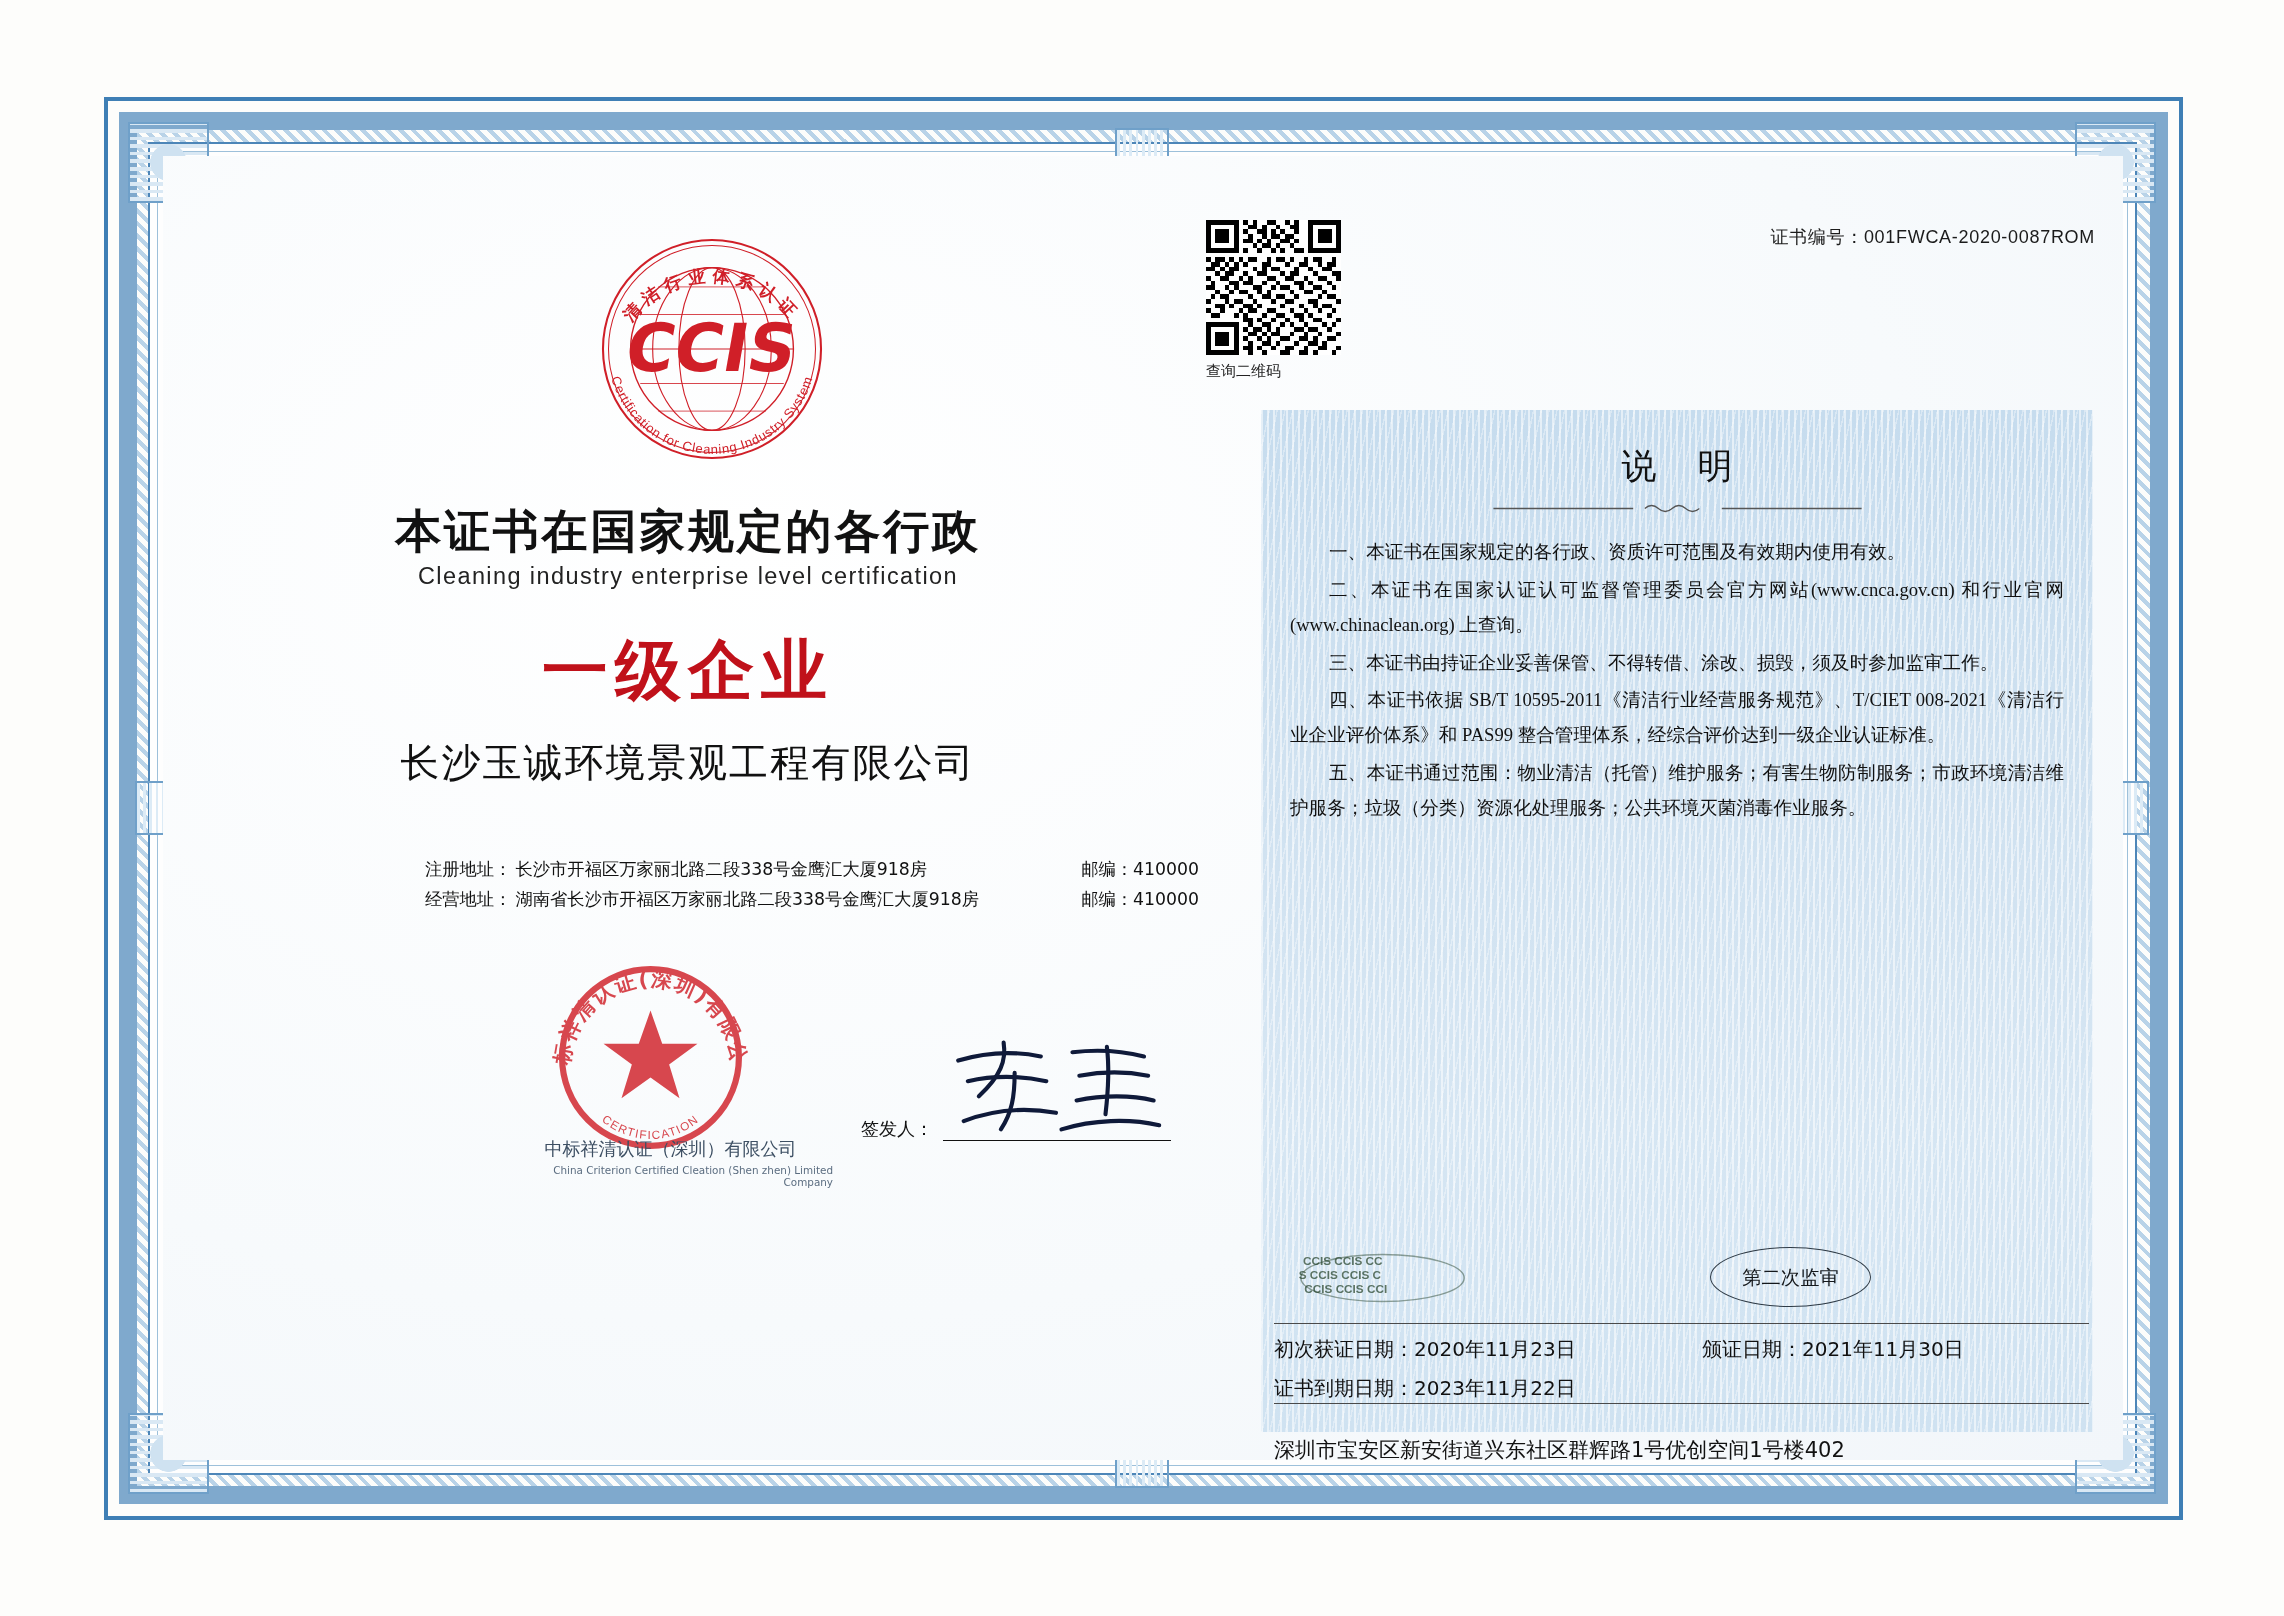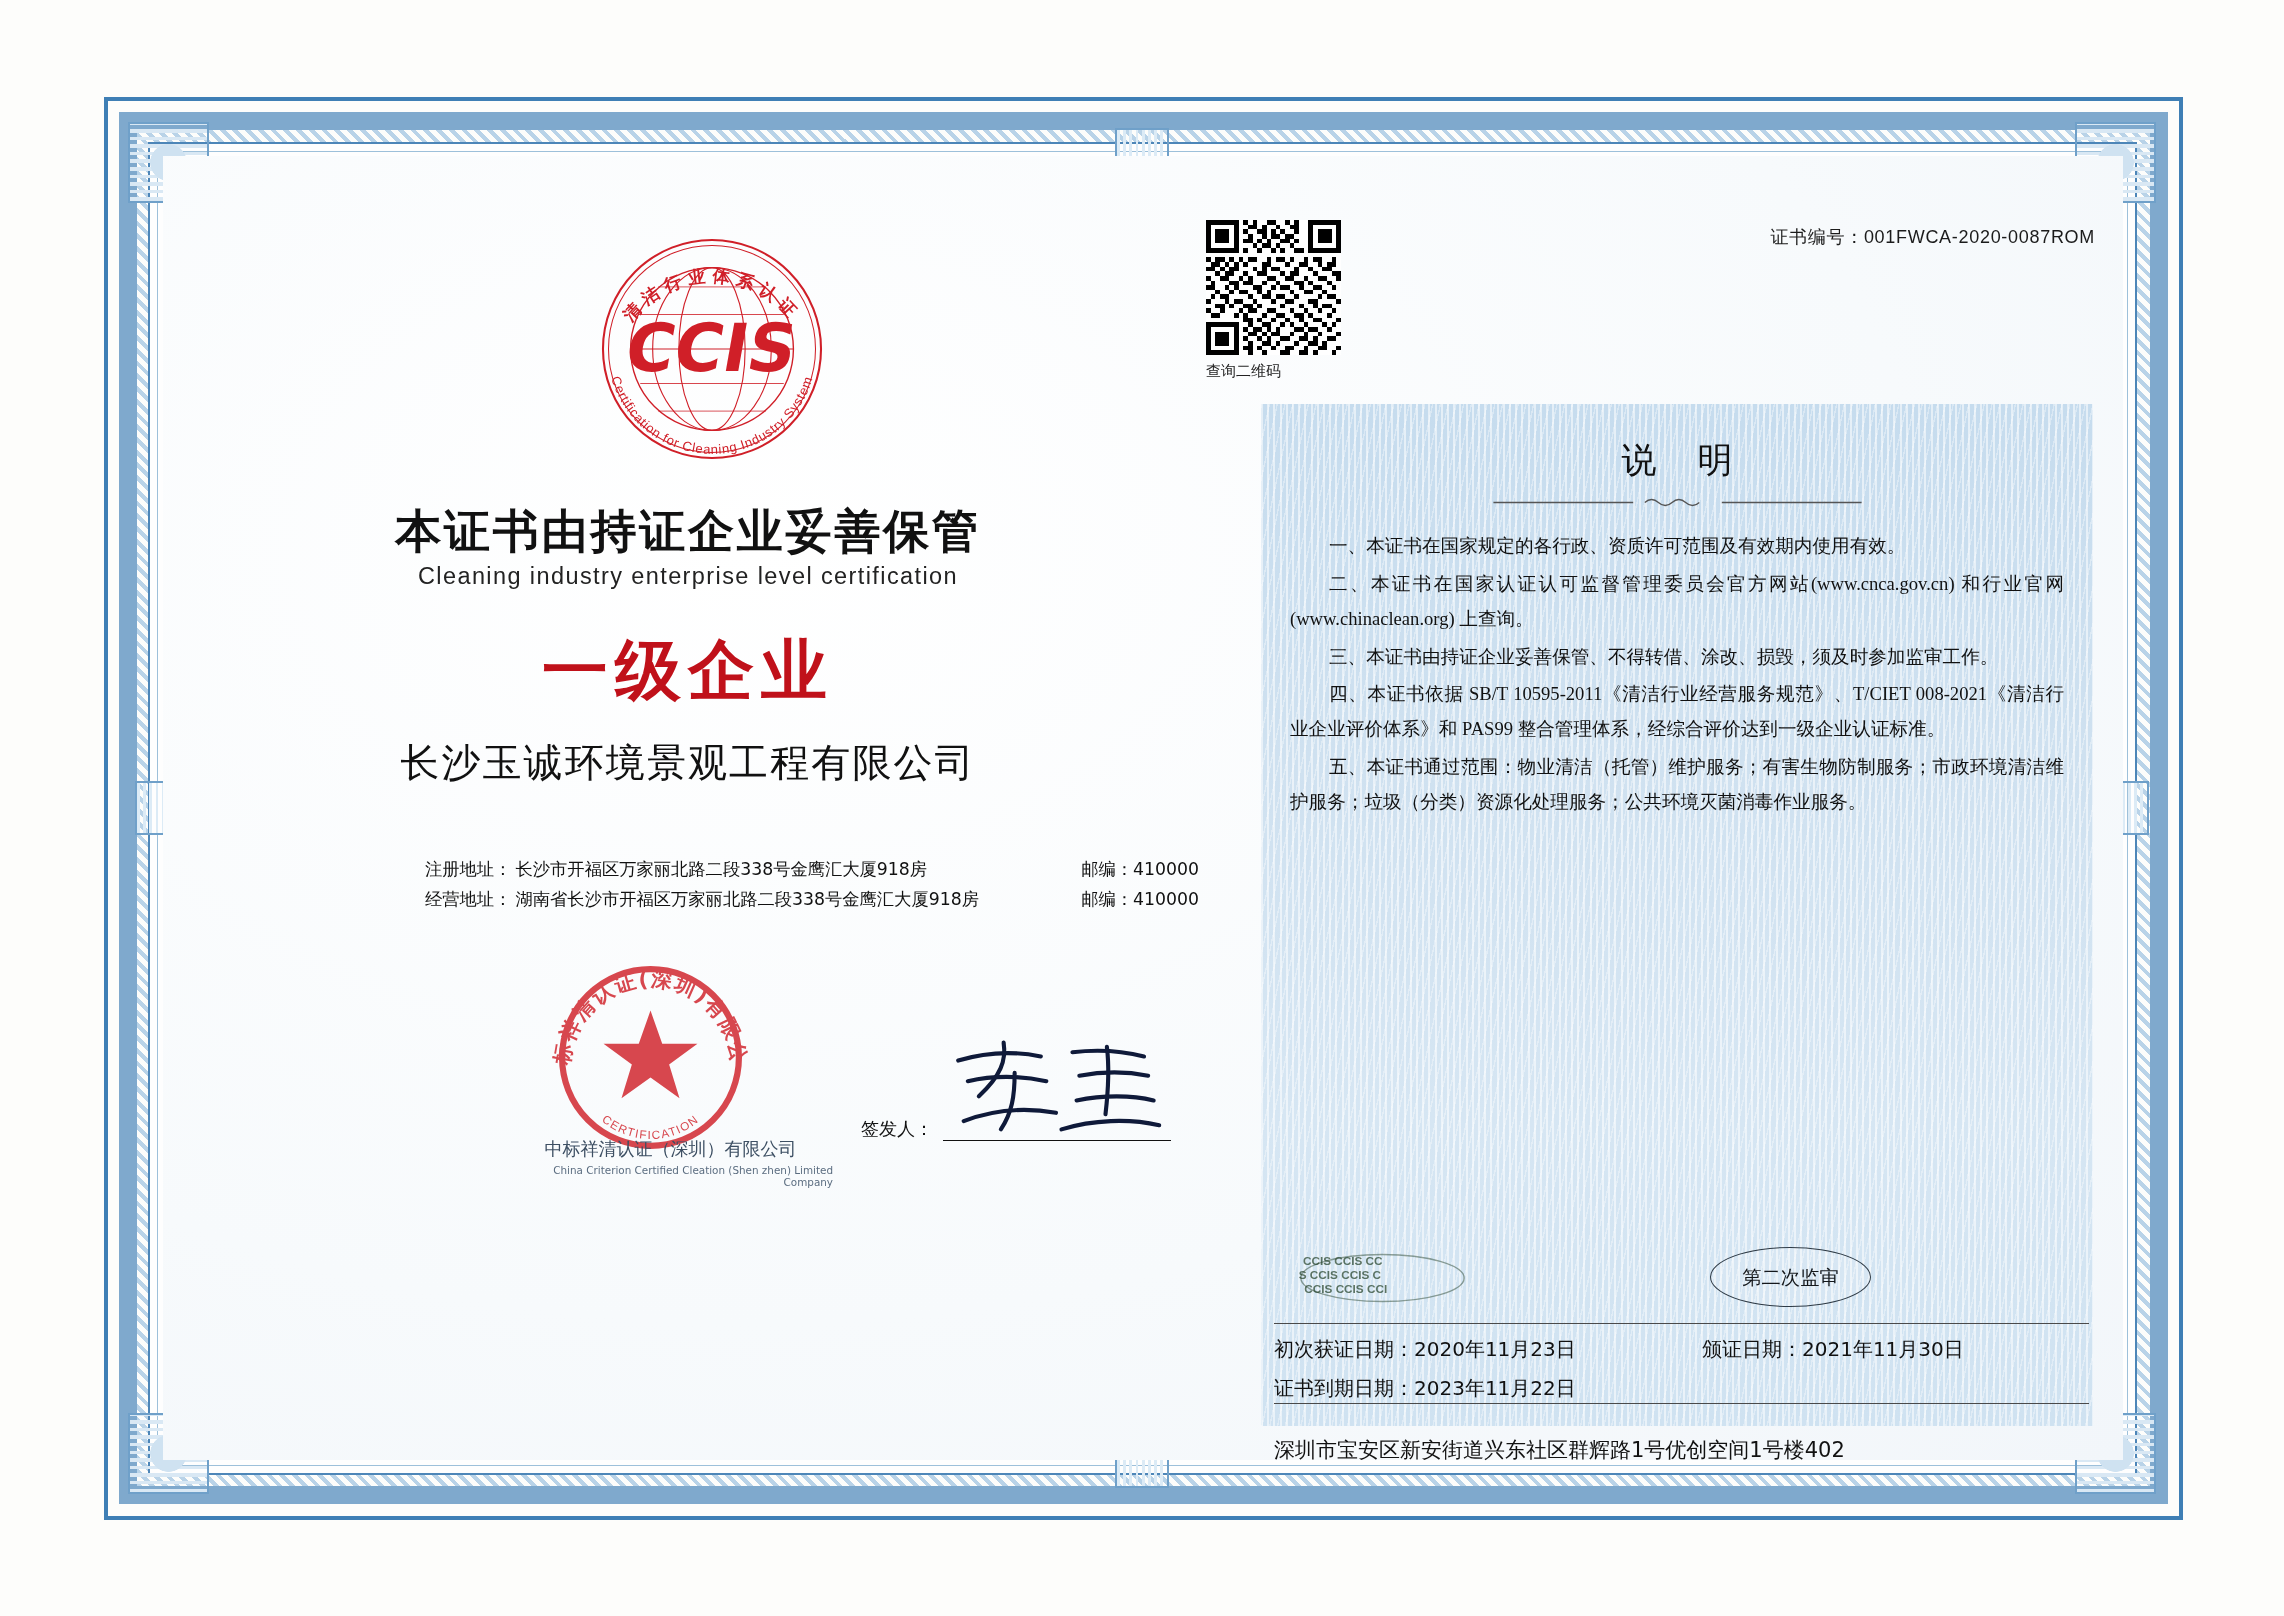--- a/index.html
+++ b/index.html
@@ -130,21 +130,21 @@
     position:absolute;left:698px;top:961px;font-size:18px;color:#111;
     font-family:"DejaVu Sans","Liberation Sans",sans-serif;
   }
   .sign-line{
     position:absolute;left:780px;top:984px;width:228px;height:1.4px;background:#111;
   }
   .signature{position:absolute;left:774px;top:877px;width:242px;height:117px;}
 
   
   .panel{
-    position:absolute;left:1098px;top:248px;width:832px;height:1022px;
+    position:absolute;left:1098px;top:254px;width:832px;height:1022px;
     background:
       repeating-linear-gradient(90deg, rgba(255,255,255,.55) 0 2.1px, rgba(255,255,255,0) 2.1px 6.2px),
       linear-gradient(180deg,#c6dcee 0%,#cfe1f0 35%,#d6e6f3 70%,#cfe2f1 100%);
     overflow:hidden;
   }
   .panel::before{
     content:"";position:absolute;inset:0;
     background:
       repeating-linear-gradient(102deg, rgba(255,255,255,.45) 0 1.4px, rgba(255,255,255,0) 1.4px 7.6px);
     opacity:.8;
@@ -464,21 +464,21 @@
         <text x="200" y="232" text-anchor="middle" font-family="DejaVu Sans, Liberation Sans, sans-serif" font-size="96" font-weight="bold" fill="#d01f28" transform="skewX(-10) translate(34,0)">CCIS</text>
         <text font-family="DejaVu Sans, Liberation Sans, sans-serif" font-size="25" fill="#d01f28" font-weight="bold" letter-spacing="9">
           <textPath href="#arcTop" startOffset="50%" text-anchor="middle">清洁行业体系认证</textPath>
         </text>
         <text font-family="Liberation Sans, sans-serif" font-size="19" fill="#d01f28" letter-spacing="1">
           <textPath href="#arcBot" startOffset="50%" text-anchor="middle">Certification for Cleaning Industry System</textPath>
         </text>
       </svg>
     </div>
 
-    <div class="title-cn">本证书由持证企业妥善保管</div>
+    <div class="title-cn">本证书在国家规定的各行政</div>
     <div class="title-en">Cleaning industry enterprise level certification</div>
     <div class="grade">一级企业</div>
     <div class="company">长沙玉诚环境景观工程有限公司</div>
 
     <div class="addr">
       <div class="addr-row">
         <span class="addr-label">注册地址：</span>
         <span class="addr-value">长沙市开福区万家丽北路二段338号金鹰汇大厦918房</span>
         <span class="addr-zip"><span>邮编：</span><span>410000</span></span>
       </div>

